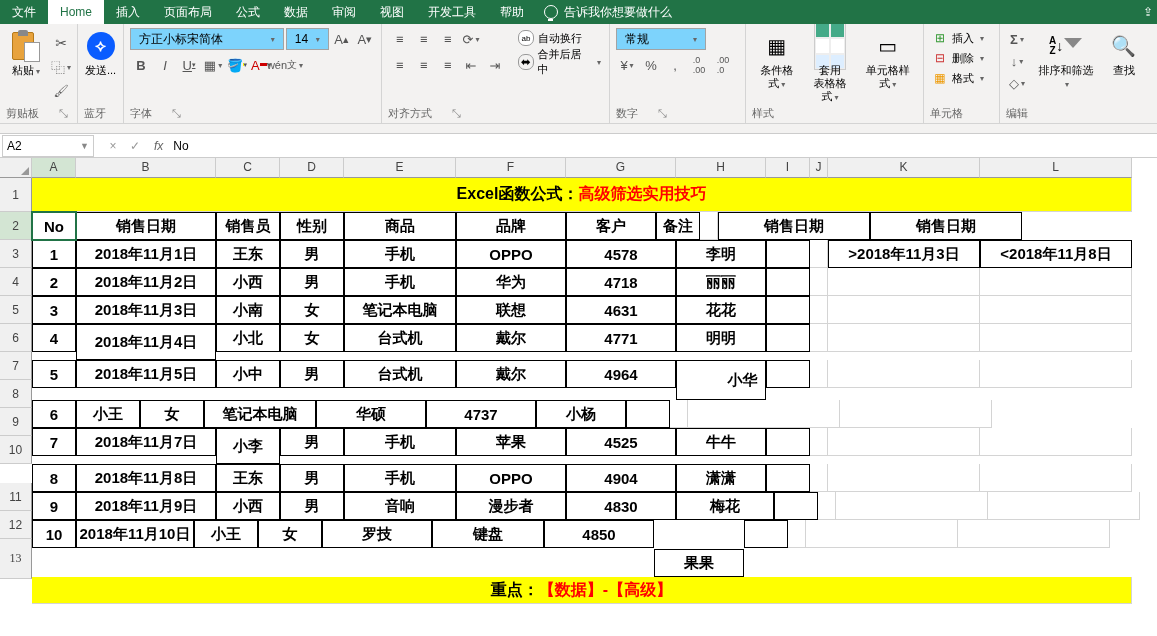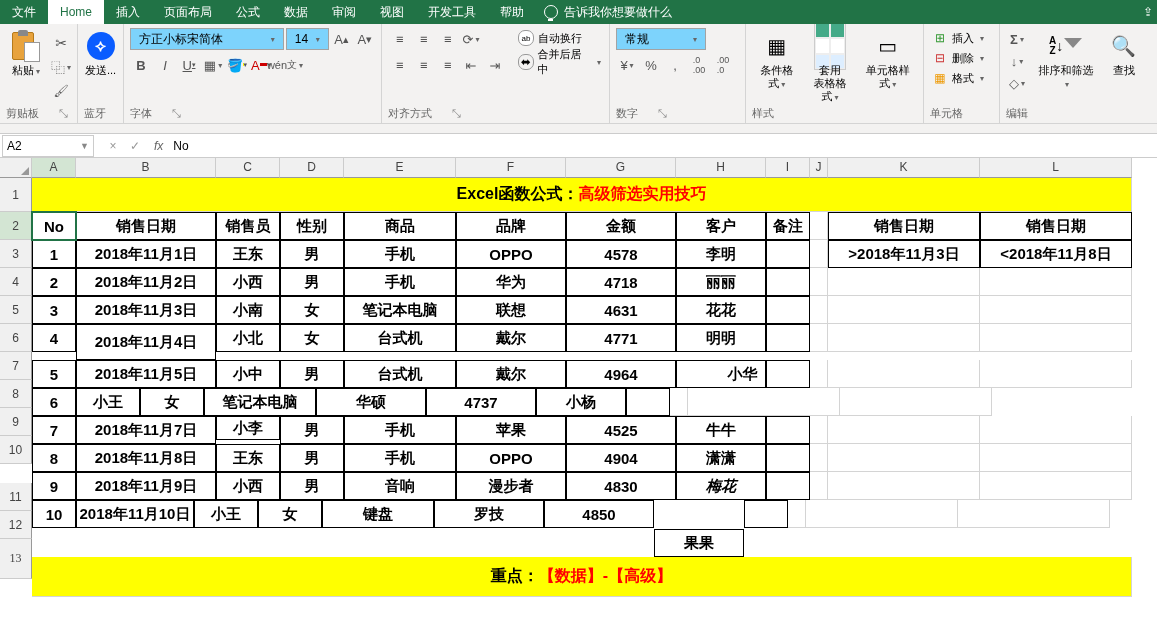--- a/index.html
+++ b/index.html
@@ -408,21 +408,20 @@
               <span class="red">高级筛选实用技巧</span>
             </div>
           </div>
           <div class="cell-row">
             <div class="cell dt-h sel" style="width: 44px; height: 28px;">No</div>
             <div class="cell dt-h" style="width: 140px; height: 28px;">销售日期</div>
             <div class="cell dt-h" style="width: 64px; height: 28px;">销售员</div>
             <div class="cell dt-h" style="width: 64px; height: 28px;">性别</div>
             <div class="cell dt-h" style="width: 112px; height: 28px;">商品</div>
             <div class="cell dt-h" style="width: 110px; height: 28px;">品牌</div>
-            <div class="cell dt-h" style="width: 110px; height: 28px;">金额</div>
             <div class="cell dt-h" style="width: 90px; height: 28px;">客户</div>
             <div class="cell dt-h" style="width: 44px; height: 28px;">备注</div>
             <div class="cell" style="width: 18px; height: 28px;;border-right:1px solid #d4d4d4;border-bottom:1px solid #d4d4d4"></div>
             <div class="cell dt-h" style="width: 152px; height: 28px;">销售日期</div>
             <div class="cell dt-h" style="width: 152px; height: 28px;">销售日期</div>
           </div>
           <div class="cell-row">
             <div class="cell dt" style="width: 44px; height: 28px;">1</div>
             <div class="cell dt" style="width: 140px; height: 28px;">2018年11月1日</div>
             <div class="cell dt" style="width: 64px; height: 28px;">王东</div>
@@ -479,21 +478,21 @@
             <div class="cell" style="width: 152px; height: 28px;"></div>
           </div>
           <div class="cell-row">
             <div class="cell dt" style="width: 44px; height: 28px;">5</div>
             <div class="cell dt" style="width: 140px; height: 28px;">2018年11月5日</div>
             <div class="cell dt" style="width: 64px; height: 28px;">小中</div>
             <div class="cell dt" style="width: 64px; height: 28px;">男</div>
             <div class="cell dt" style="width: 112px; height: 28px;">台式机</div>
             <div class="cell dt" style="width: 110px; height: 28px;">戴尔</div>
             <div class="cell dt" style="width: 110px; height: 28px;">4964</div>
-            <div class="cell dt" style="width: 90px; height: 28px; padding-left: 43px;">小华</div>
+            <div class="cell dt" style="width: 90px; height: 40px; padding-left: 43px;">小华</div>
             <div class="cell dt" style="width: 44px; height: 28px;"></div>
             <div class="cell" style="width: 18px; height: 28px;"></div>
             <div class="cell" style="width: 152px; height: 28px;"></div>
             <div class="cell" style="width: 152px; height: 28px;"></div>
           </div>
           <div class="cell-row">
             <div class="cell dt" style="width: 44px; height: 28px;">6</div>
             <div class="cell dt" style="width: 64px; height: 28px;">小王</div>
             <div class="cell dt" style="width: 64px; height: 28px;">女</div>
             <div class="cell dt" style="width: 112px; height: 28px;">笔记本电脑</div>
@@ -501,21 +500,21 @@
             <div class="cell dt" style="width: 110px; height: 28px;">4737</div>
             <div class="cell dt" style="width: 90px; height: 28px;">小杨</div>
             <div class="cell dt" style="width: 44px; height: 28px;"></div>
             <div class="cell" style="width: 18px; height: 28px;"></div>
             <div class="cell" style="width: 152px; height: 28px;"></div>
             <div class="cell" style="width: 152px; height: 28px;"></div>
           </div>
           <div class="cell-row">
             <div class="cell dt" style="width: 44px; height: 28px;">7</div>
             <div class="cell dt" style="width: 140px; height: 28px;">2018年11月7日</div>
-            <div class="cell dt" style="width: 64px; height: 24px;">小李</div>
+            <div class="cell dt" style="width: 64px; height: 36px;">小李</div>
             <div class="cell dt" style="width: 64px; height: 28px;">男</div>
             <div class="cell dt" style="width: 112px; height: 28px;">手机</div>
             <div class="cell dt" style="width: 110px; height: 28px;">苹果</div>
             <div class="cell dt" style="width: 110px; height: 28px;">4525</div>
             <div class="cell dt" style="width: 90px; height: 28px;">牛牛</div>
             <div class="cell dt" style="width: 44px; height: 28px;"></div>
             <div class="cell" style="width: 18px; height: 28px;"></div>
             <div class="cell" style="width: 152px; height: 28px;"></div>
             <div class="cell" style="width: 152px; height: 28px;"></div>
           </div>
@@ -534,42 +533,42 @@
             <div class="cell" style="width: 152px; height: 28px;"></div>
           </div>
           <div class="cell-row">
             <div class="cell dt" style="width: 44px; height: 28px;">9</div>
             <div class="cell dt" style="width: 140px; height: 28px;">2018年11月9日</div>
             <div class="cell dt" style="width: 64px; height: 28px;">小西</div>
             <div class="cell dt" style="width: 64px; height: 28px;">男</div>
             <div class="cell dt" style="width: 112px; height: 28px;">音响</div>
             <div class="cell dt" style="width: 110px; height: 28px;">漫步者</div>
             <div class="cell dt" style="width: 110px; height: 28px;">4830</div>
-            <div class="cell dt" style="width: 90px; height: 28px; font-style: italic;">梅花</div>
+            <div class="cell dt" style="width: 98px; height: 28px;">梅花</div>
             <div class="cell dt" style="width: 44px; height: 28px;"></div>
             <div class="cell" style="width: 18px; height: 28px;"></div>
             <div class="cell" style="width: 152px; height: 28px;"></div>
             <div class="cell" style="width: 152px; height: 28px;"></div>
           </div>
           <div class="cell-row">
             <div class="cell dt" style="width: 44px; height: 28px;">10</div>
             <div class="cell dt" style="width: 118px; height: 28px;">2018年11月10日</div>
             <div class="cell dt" style="width: 64px; height: 28px;">小王</div>
             <div class="cell dt" style="width: 64px; height: 28px;">女</div>
+            <div class="cell dt" style="width: 110px; height: 28px;">罗技</div>
             <div class="cell dt" style="width: 112px; height: 28px;">键盘</div>
-            <div class="cell dt" style="width: 110px; height: 28px;">罗技</div>
             <div class="cell dt" style="width: 110px; height: 28px;">4850</div>
             <div class="cell dt" style="width: 90px; height: 28px; margin-top: 29px;">果果</div>
             <div class="cell dt" style="width: 44px; height: 28px;"></div>
             <div class="cell" style="width: 18px; height: 28px;"></div>
             <div class="cell" style="width: 152px; height: 28px;"></div>
             <div class="cell" style="width: 152px; height: 28px;"></div>
           </div>
           <div class="cell-row">
-            <div class="cell banner" style="width: 1100px; height: 40px;">
+            <div class="cell banner" style="width: 1100px; height: 27px;">
               <span class="black">重点：</span>
               <span class="red">【数据】-【高级】</span>
             </div>
           </div>
         </div>
       </div>
   </div>
 </div>
 
 </body></html>

